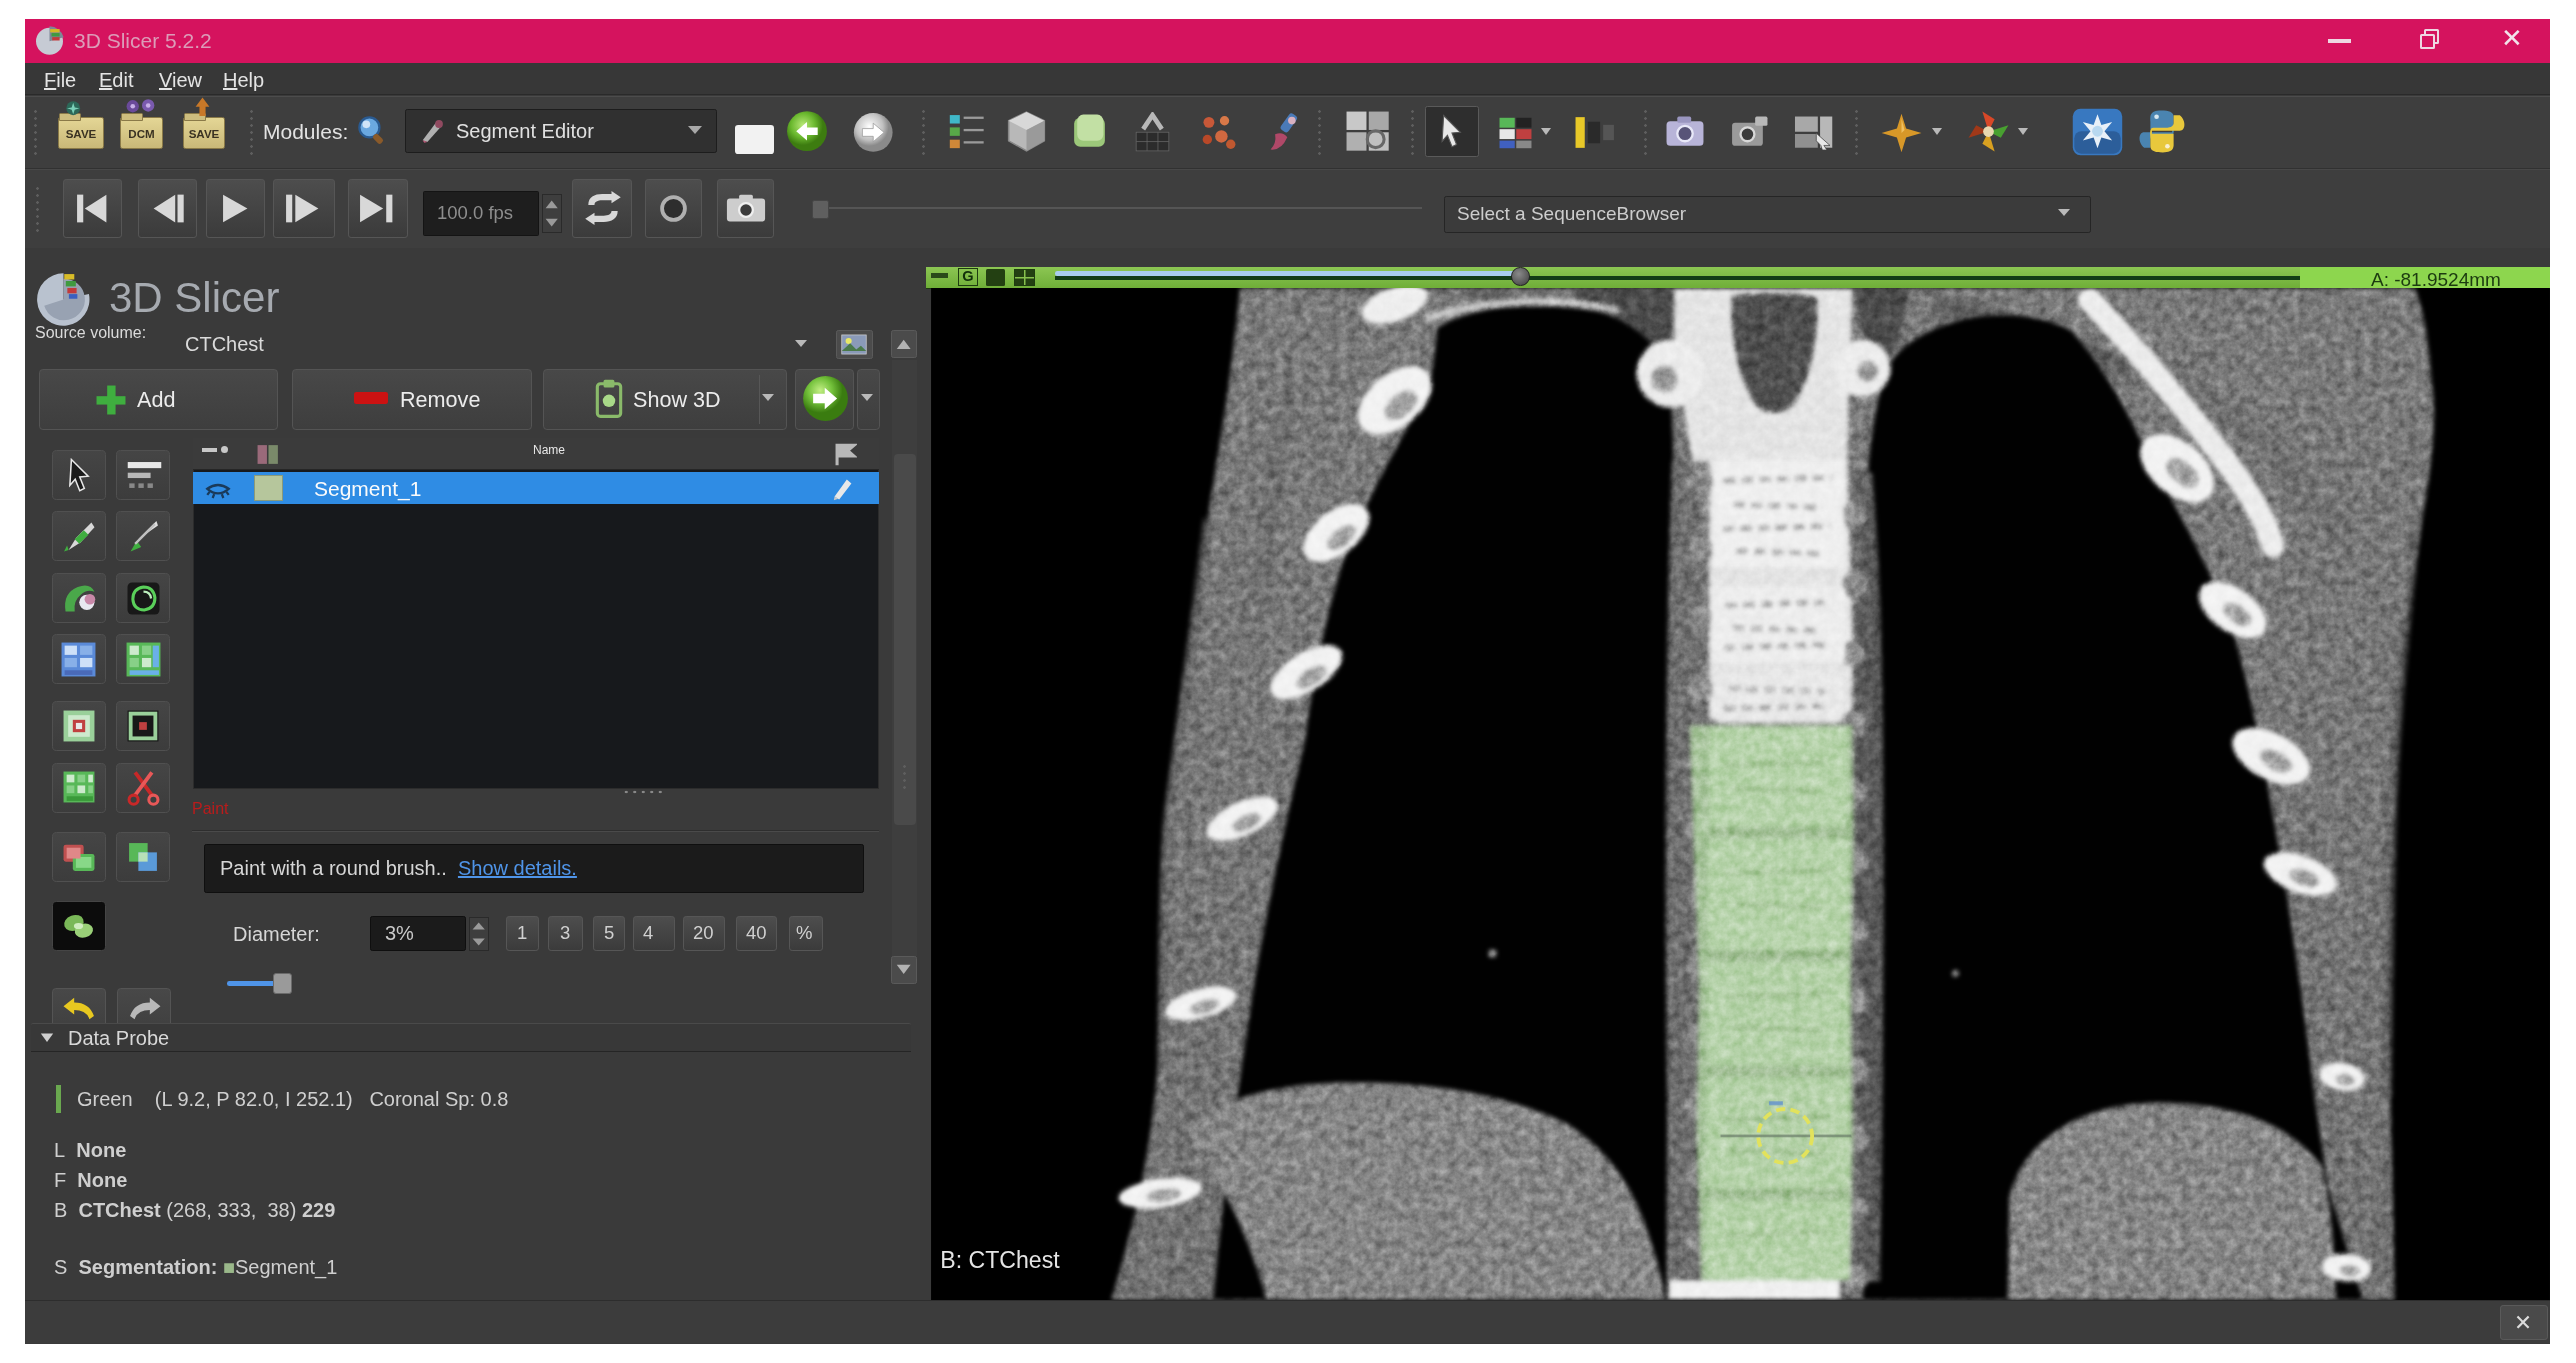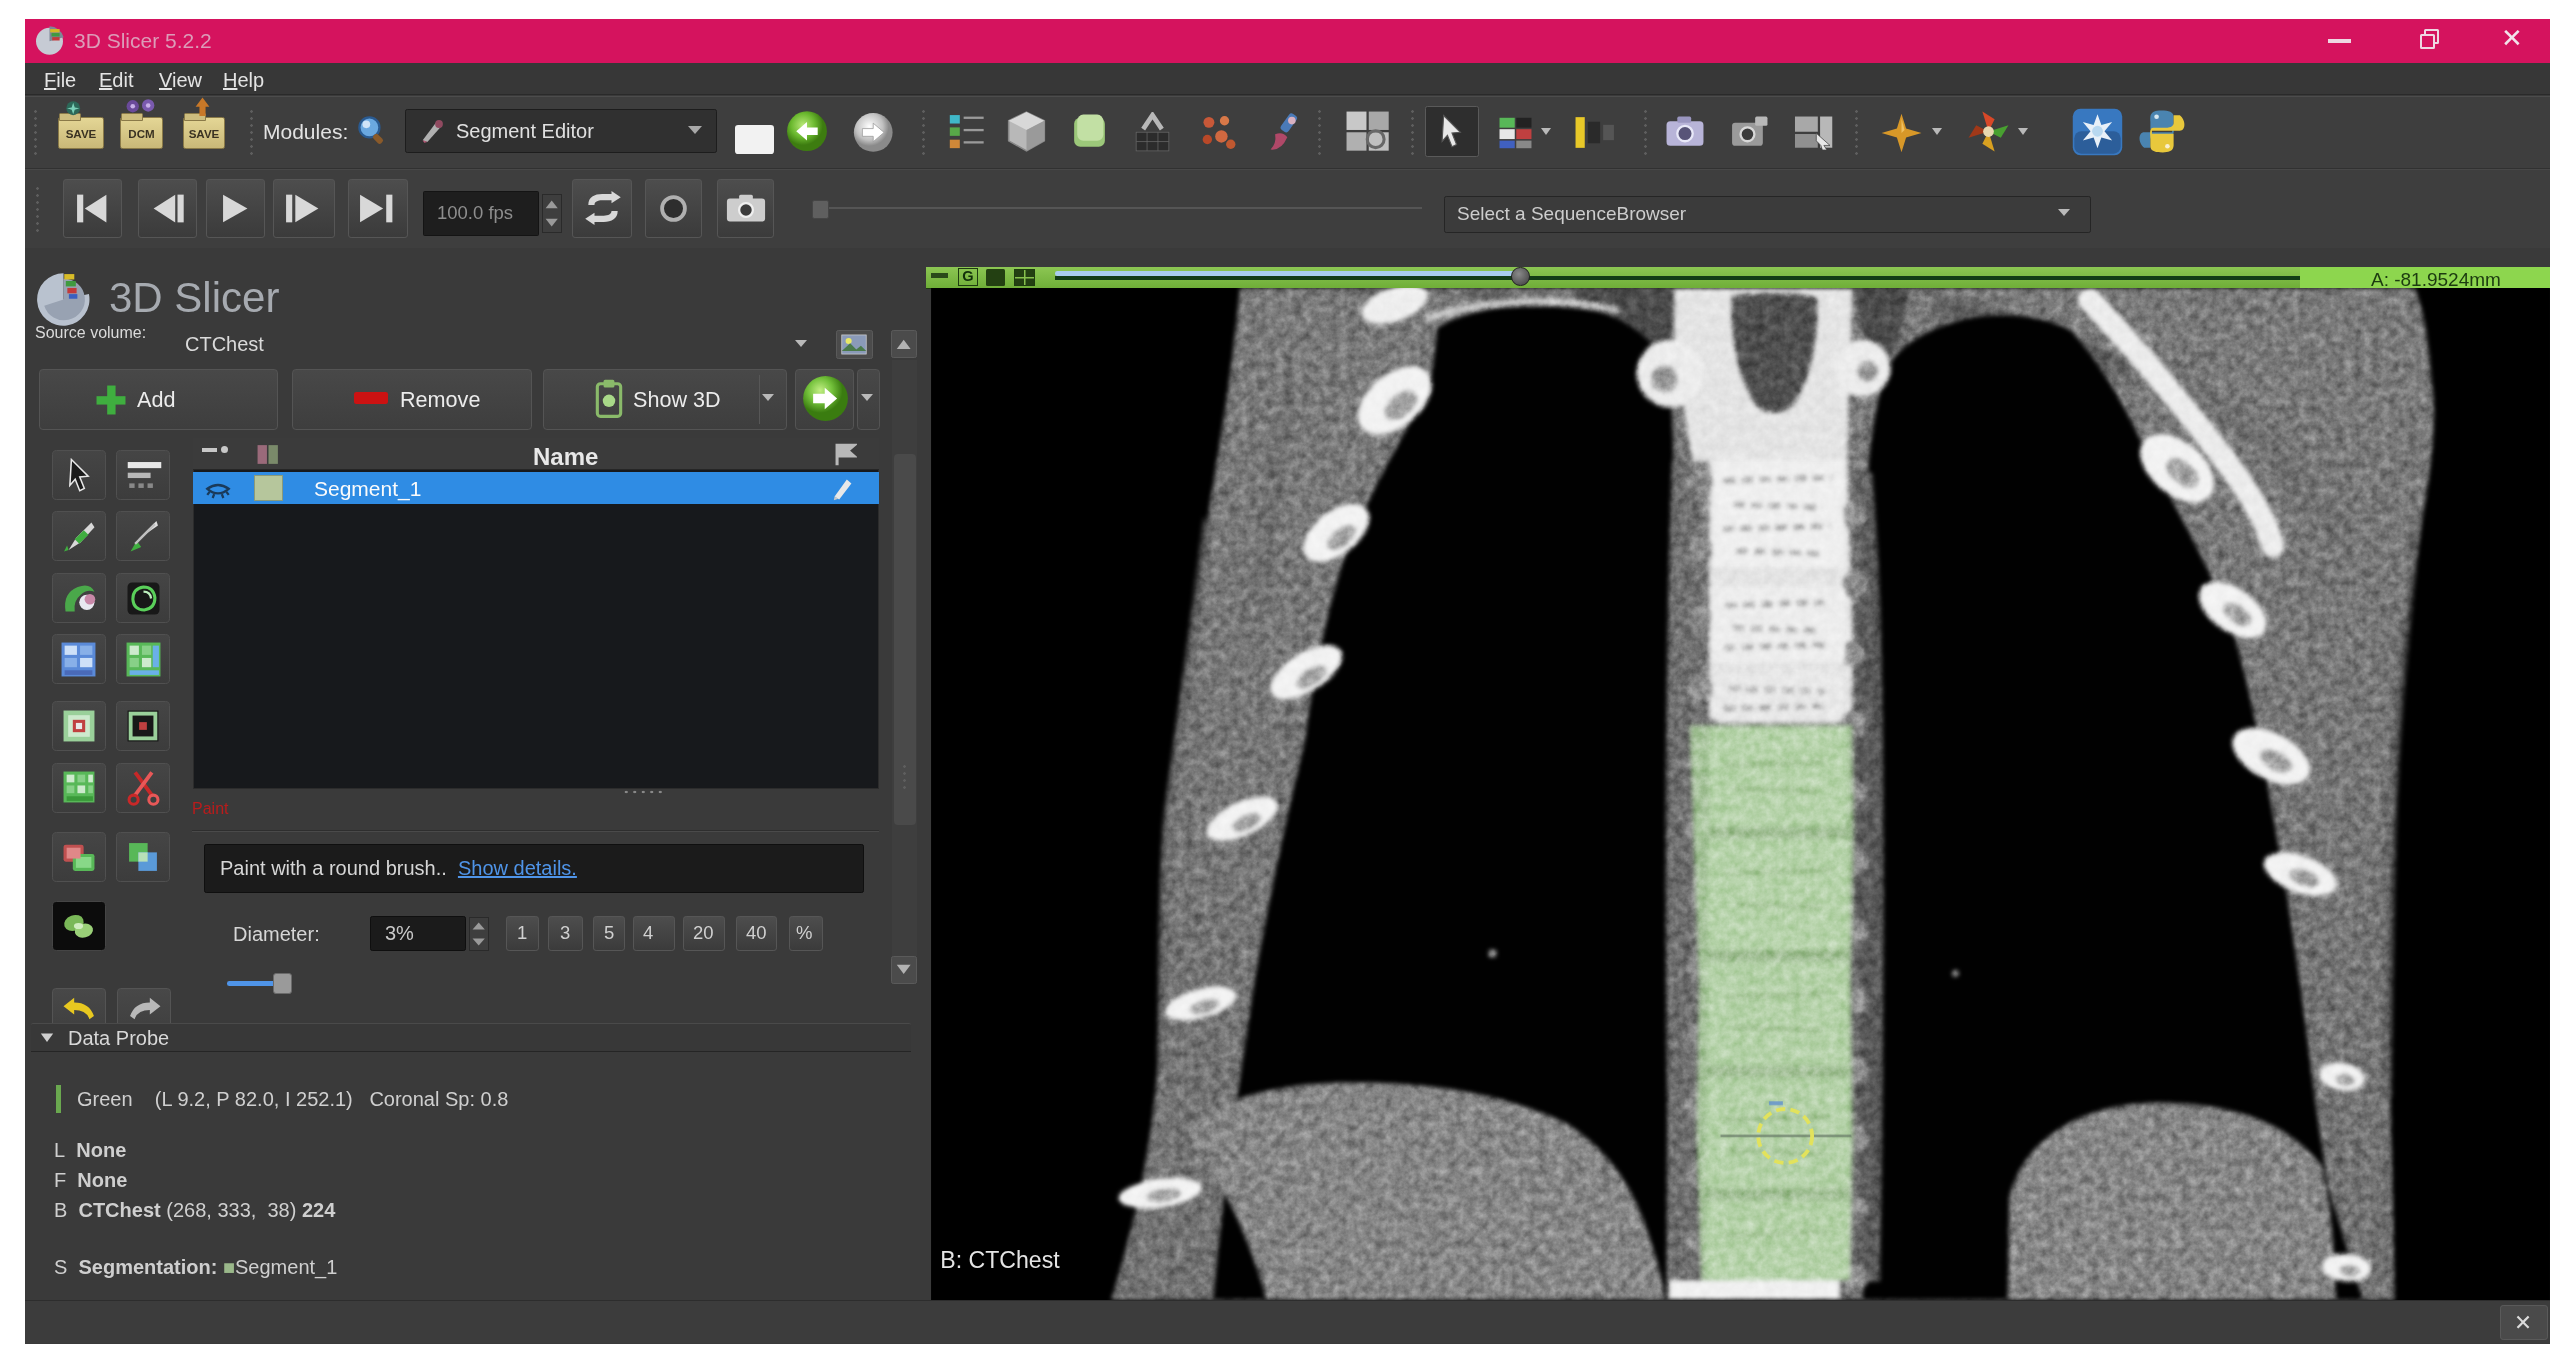--- a/index.html
+++ b/index.html
@@ -428,21 +428,21 @@
   </svg>
 
 <div class="a" style="left:193px;top:438px;width:686px;height:351px;background:#17191c;border:0.8px solid #2c2c2c"></div>
 <div class="a" style="left:193px;top:438px;width:686px;height:32px;background:#3b3b3b;border-bottom:0.8px solid #262626"></div>
 <div class="a" style="left:202px;top:448px;width:15.4px;height:3.9px;background:#c8c8c8"></div>
 <div class="a" style="left:221px;top:446px;width:7px;height:7px;background:#c8c8c8;border-radius:50%"></div>
 <svg class="a" style="left:256px;top:442px" width="25" height="25" viewBox="0 0 32 32">
     <rect x="2" y="4" width="12" height="24" fill="#9a6a7a"></rect>
     <rect x="16" y="4" width="12" height="24" fill="#7a8a6a"></rect>
   </svg>
-<div class="a" style="left:533px;top:443px;font-size:24px;font-weight:bold;color:#e8e8e8">Name</div>
+<div class="a" style="left:533px;top:443px;font-size:12px;font-weight:normal;color:#e8e8e8">Name</div>
 <svg class="a" style="left:834px;top:442px" width="23" height="25" viewBox="0 0 30 32">
     <path d="M4 2 L4 30 M4 4 L26 4 L18 11 L26 18 L4 18" stroke="#b8b8b8" stroke-width="4" fill="#b8b8b8"></path>
   </svg>
 <div class="a" style="left:193px;top:472px;width:686px;height:32px;background:#2f8ce4"></div>
 <svg class="a" style="left:205px;top:478px" width="26" height="21.6" viewBox="0 0 34 28">
     <path d="M3 14 Q17 4 31 14 Q17 26 3 14 Z" fill="none" stroke="#1a3a5a" stroke-width="3"></path>
     <path d="M6 18 L3 22 M12 21 L10 26 M22 21 L24 26 M28 18 L31 22" stroke="#1a3a5a" stroke-width="3"></path>
   </svg>
 <div class="a" style="left:254px;top:475px;width:28.5px;height:26px;background:#b6c69c;border:0.8px solid #8a9a7a"></div>
 <div class="a" style="left:314px;top:477px;font-size:21px;color:#fbfbfb">Segment_1</div>
@@ -492,21 +492,21 @@
 
 <div class="a" style="left:31px;top:1023px;width:880px;height:29px;background:#383838;border-top:0.8px solid #4a4a4a;border-bottom:0.8px solid #252525;border-radius:2.3px 2.3px 0 0"></div>
 <svg class="a" style="left:40px;top:1032px" width="14" height="10.8" viewBox="0 0 18 14">
     <path d="M1 2 L17 2 L9 13 Z" fill="#cfcfcf"></path>
   </svg>
 <div class="a" style="left:68px;top:1027px;font-size:20px;color:#d8d8d8">Data Probe</div>
 <div class="a" style="left:56px;top:1085px;width:5.4px;height:28px;background:#6aa84f"></div>
 <div class="a" style="left:77px;top:1088px;font-size:20px;color:#cfcfcf">Green&nbsp;&nbsp;&nbsp;&nbsp;(L 9.2, P 82.0, I 252.1)&nbsp;&nbsp;&nbsp;Coronal Sp: 0.8</div>
 <div class="a" style="left:54px;top:1139px;font-size:20px;color:#cfcfcf">L&nbsp;&nbsp;<b>None</b></div>
 <div class="a" style="left:54px;top:1169px;font-size:20px;color:#cfcfcf">F&nbsp;&nbsp;<b>None</b></div>
-<div class="a" style="left:54px;top:1199px;font-size:20px;color:#cfcfcf">B&nbsp;&nbsp;<b>CTChest</b>&nbsp;(268,&nbsp;333,&nbsp;&nbsp;38)&nbsp;<b>224</b></div>
+<div class="a" style="left:54px;top:1199px;font-size:20px;color:#cfcfcf">B&nbsp;&nbsp;<b>CTChest</b>&nbsp;(268,&nbsp;333,&nbsp;&nbsp;38)&nbsp;<b>229</b></div>
 <div class="a" style="left:54px;top:1256px;font-size:20px;color:#cfcfcf">S&nbsp;&nbsp;<b>Segmentation:</b>&nbsp;<span style="color:#9ab88a">■</span>Segment_1</div>
 
 <div class="a" style="left:926px;top:267px;width:1624px;height:21.6px;background:linear-gradient(#8cc653,#6fae38);border-bottom:1.5px solid #1e3c10"></div>
 <div class="a" style="left:931px;top:273px;width:17px;height:5.4px;background:#2a4a1a"></div>
 <div class="a" style="left:958px;top:268px;width:20px;height:17.7px;border:1.5px solid #1e3c10;color:#12300a;font-size:14.6px;font-weight:bold;text-align:center;line-height:15.4px">G</div>
 <div class="a" style="left:986px;top:269px;width:19px;height:17px;background:#234012;border-radius:1.5px"></div>
 <div class="a" style="left:1014px;top:269px;width:21px;height:17px;border:1.5px solid #1e3c10;background:linear-gradient(#87c14e,#87c14e) 50% 0/1.5px 100% no-repeat,linear-gradient(#87c14e,#87c14e) 0 50%/100% 1.5px no-repeat,#234012"></div>
 <div class="a" style="left:1055px;top:271px;width:465px;height:4.6px;background:#a9cdee;border-radius:2.3px"></div>
 <div class="a" style="left:1055px;top:276px;width:1248px;height:3.9px;background:#133c16"></div>
 <div class="a" style="left:1511px;top:267px;width:18.5px;height:18.5px;background:radial-gradient(circle at 40% 35%,#8a8a8a,#3c3c3c);border-radius:50%;border:0.8px solid #222"></div>

